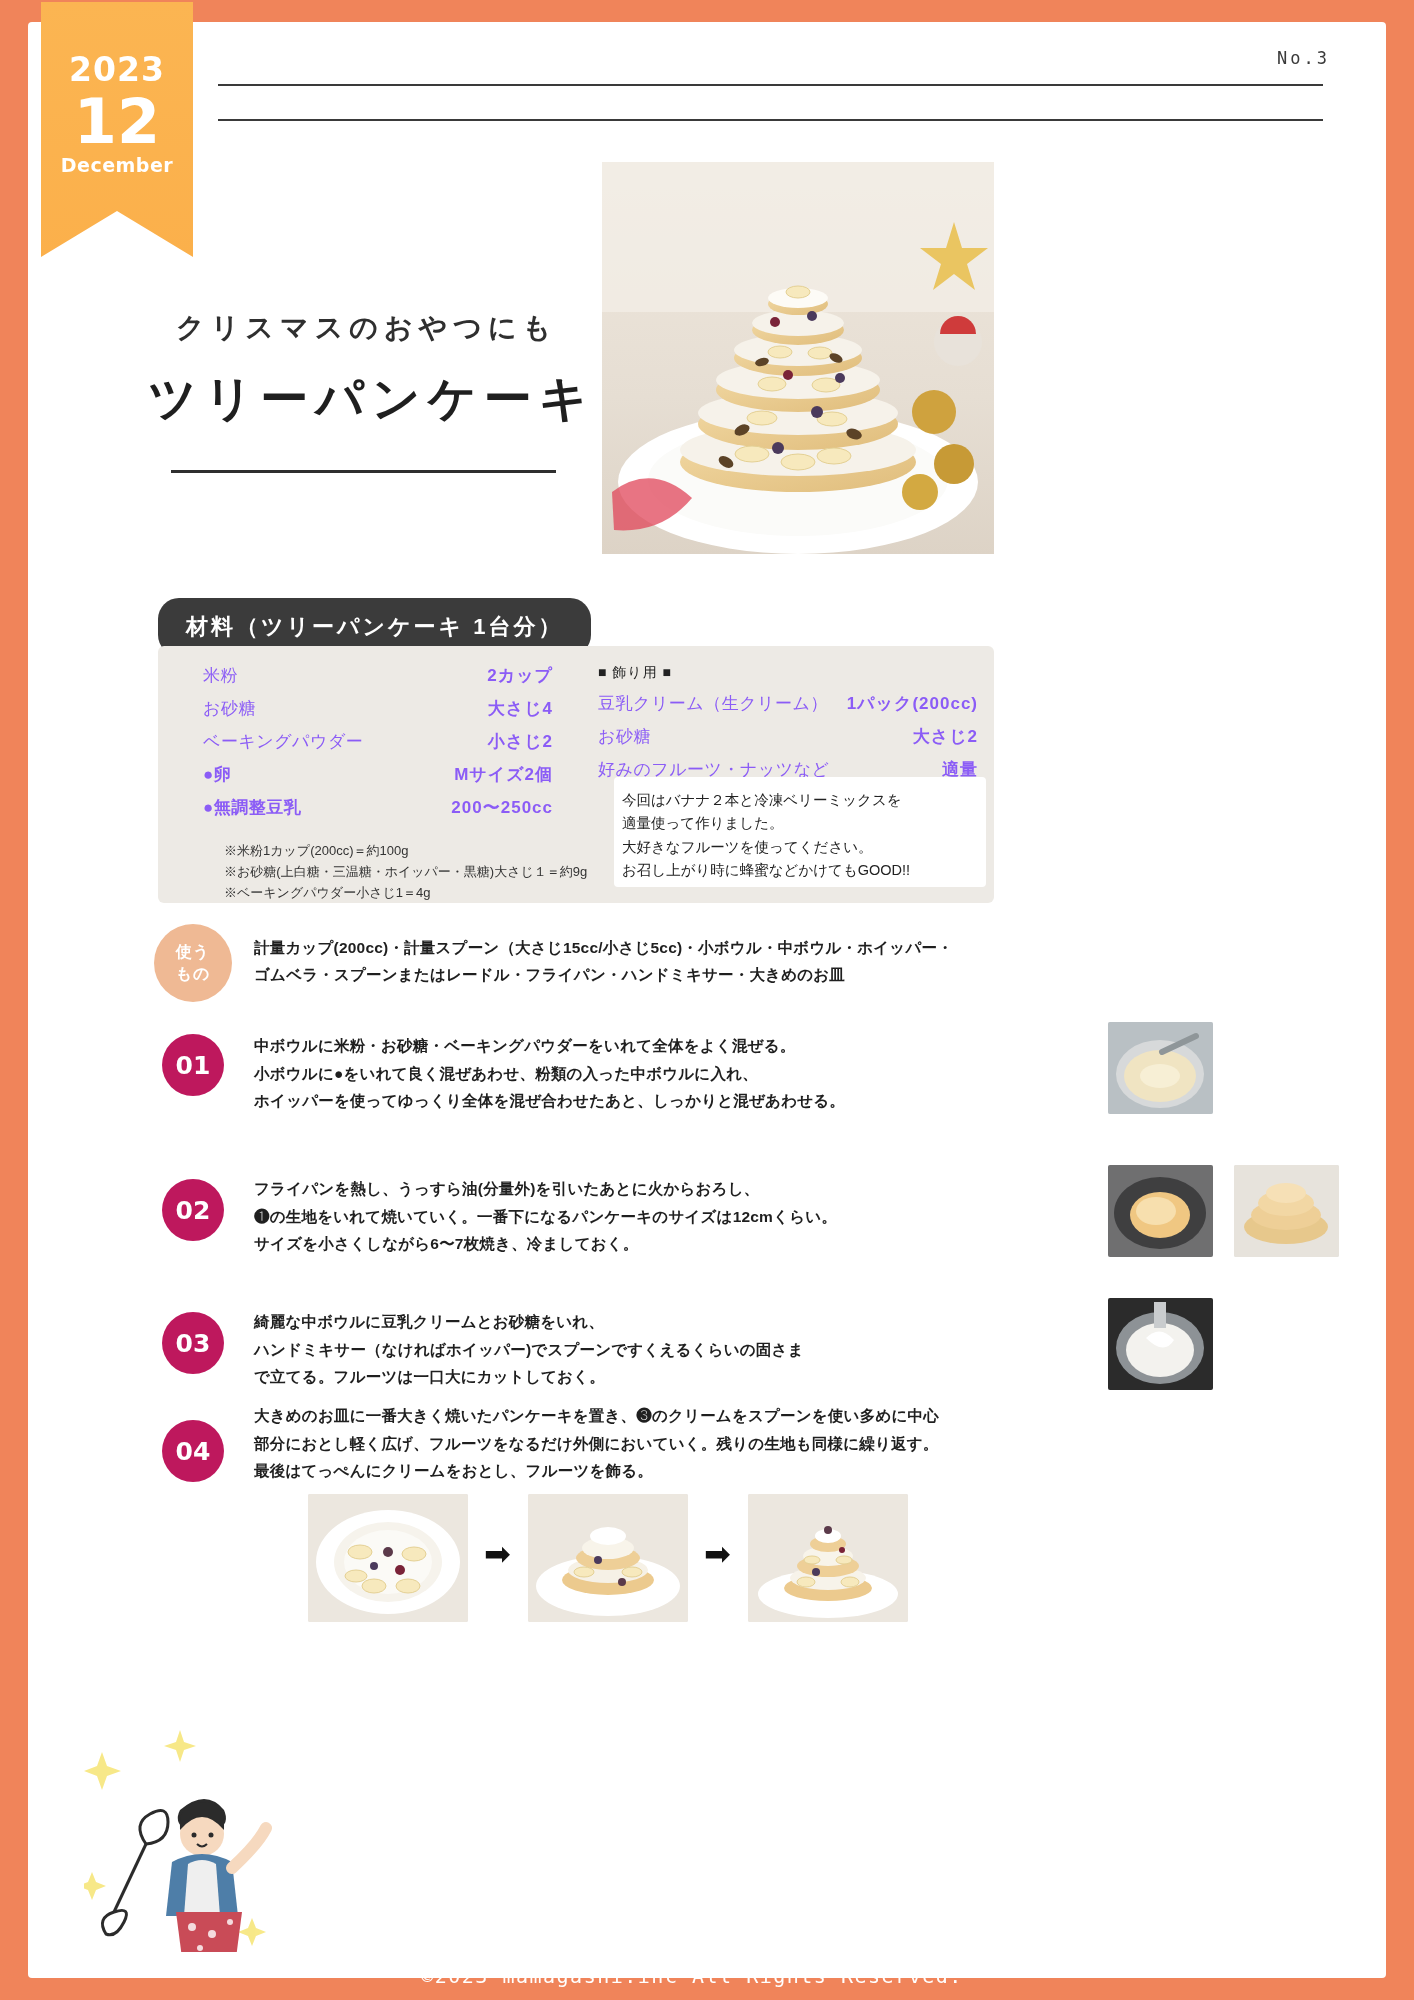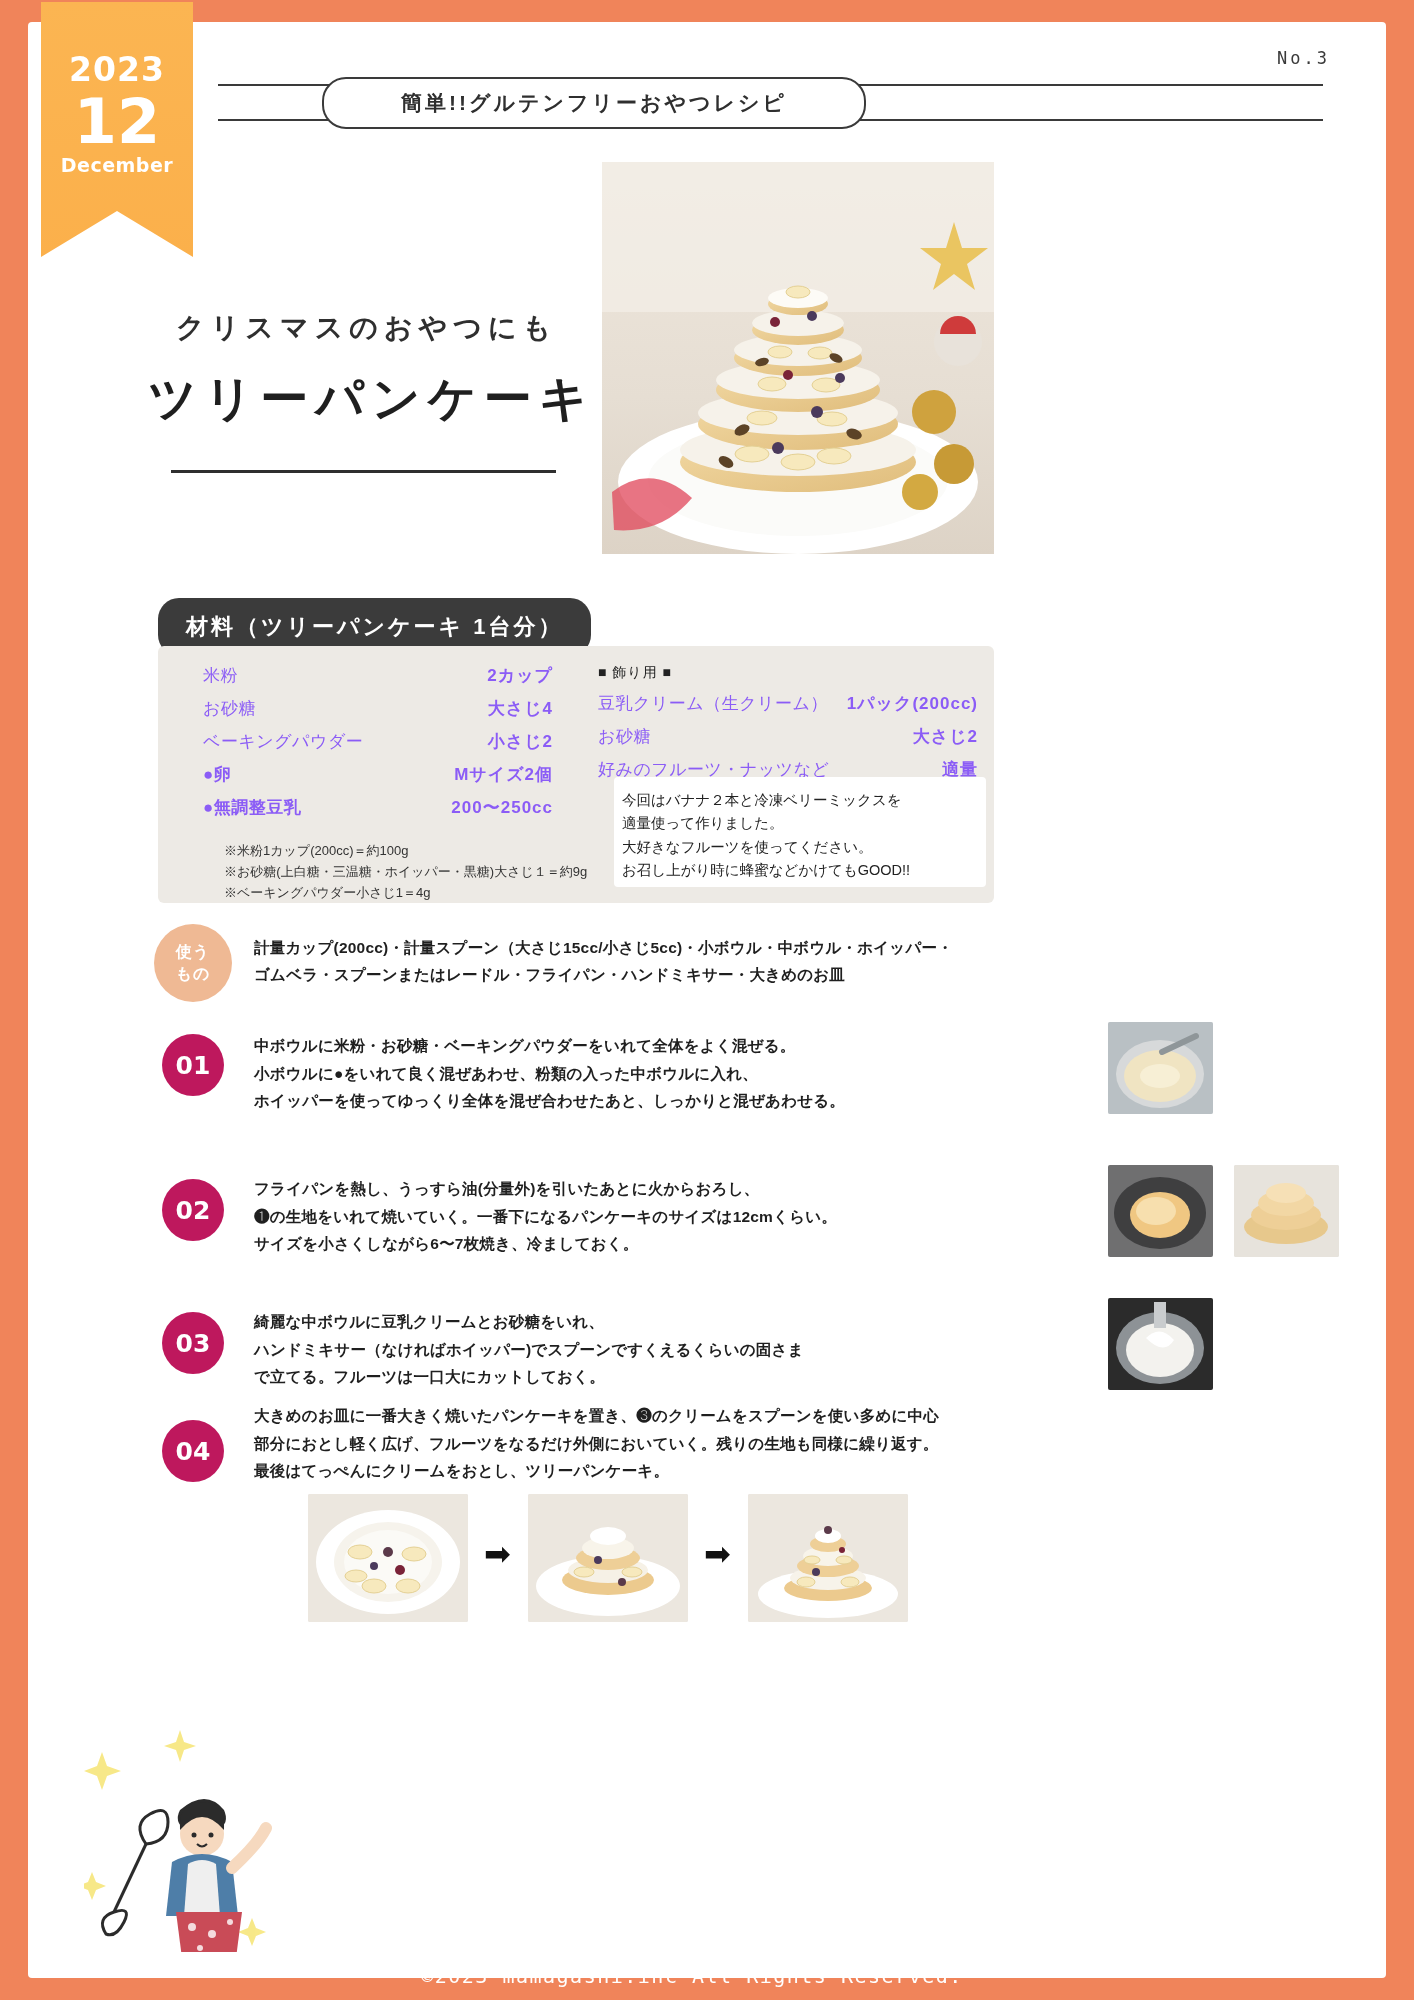--- a/index.html
+++ b/index.html
@@ -301,21 +301,20 @@
   <div class="issue-no">No.3</div>
 
   <div class="ribbon">
     <div class="yr">2023</div>
     <div class="mon">12</div>
     <div class="monname">December</div>
   </div>
 
   <div class="header-rule"></div>
   <div class="header-rule second"></div>
-  <div class="header-title">簡単!!グルテンフリーおやつレシピ</div>
 
   <div class="sub-title">クリスマスのおやつにも</div>
   <div class="main-title">ツリーパンケーキ</div>
   <div class="title-rule"></div>
 
   <div class="hero">
     <svg class="hero-svg" width="392" height="392" viewBox="0 0 392 392" xmlns="http://www.w3.org/2000/svg">
       <defs>
         <linearGradient id="bg" x1="0" y1="0" x2="0" y2="1">
           <stop offset="0%" stop-color="#efe7dd"></stop>
@@ -507,21 +506,21 @@
       <ellipse cx="52" cy="52" rx="34" ry="27" fill="#f3f2ee"></ellipse>
       <path d="M38 40 q14 -14 28 2 q-10 16 -28 -2 z" fill="#ffffff"></path>
       <rect x="46" y="4" width="12" height="26" fill="#c9ccce"></rect>
     </svg>
   </div>
 
   <div class="step-num" style="left:134px; top:1398px;">04</div>
   <div class="step-text" style="left:226px; top:1380px; width:950px;">
     <div>大きめのお皿に一番大きく焼いたパンケーキを置き、❸のクリームをスプーンを使い多めに中心</div>
     <div>部分におとし軽く広げ、フルーツをなるだけ外側においていく。残りの生地も同様に繰り返す。</div>
-    <div>最後はてっぺんにクリームをおとし、ツリーパンケーキ。</div>
+    <div>最後はてっぺんにクリームをおとし、フルーツを飾る。</div>
   </div>
 
   <div class="thumb" style="left:280px; top:1472px; width:160px; height:128px;">
     <svg width="160" height="128" viewBox="0 0 160 128" xmlns="http://www.w3.org/2000/svg">
       <rect width="160" height="128" fill="#ece7df"></rect>
       <ellipse cx="80" cy="68" rx="72" ry="52" fill="#ffffff"></ellipse>
       <ellipse cx="80" cy="68" rx="54" ry="40" fill="#f6f3ec"></ellipse>
       <ellipse cx="80" cy="68" rx="44" ry="32" fill="#fbfaf6"></ellipse>
       <g fill="#f7e9bd" stroke="#e4d094">
         <ellipse cx="52" cy="58" rx="12" ry="7"></ellipse>

